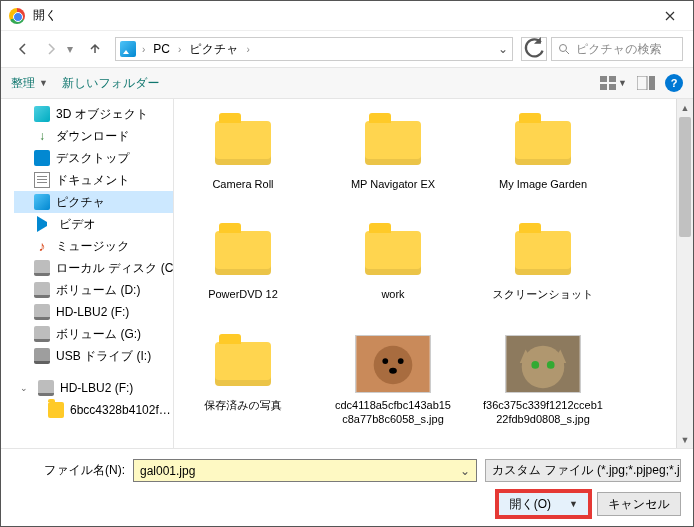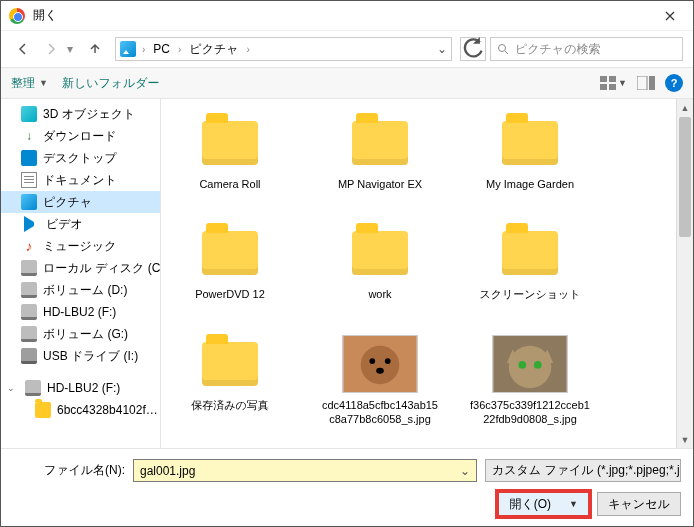--- a/index.html
+++ b/index.html
@@ -18,32 +18,32 @@
 .nav-btn.disabled { color:#bbb; }
 .nav-btn svg { width:14px; height:14px; }
 .dd { width:12px; color:#888; }
 .address { flex:1; height:24px; border:1px solid #ccc; display:flex; align-items:center; padding:0 4px; gap:4px; margin:0 4px; }
 .address .seg { padding: 0 2px; }
 .address .chev { color:#888; font-size:10px; padding:0 2px;}
 .address .img-icon{ width:16px; height:16px; background:linear-gradient(135deg,#4fc3f7,#0288d1); border-radius:2px; position:relative;}
 .address .img-icon::after{content:"";position:absolute;left:3px;bottom:3px;width:0;height:0;border-left:3px solid transparent;border-right:3px solid transparent;border-bottom:4px solid #fff;}
 .address .addr-dd { margin-left:auto; color:#555; }
 .refresh { width:26px; height:24px; border:1px solid #ccc; display:flex; align-items:center; justify-content:center; }
-.search { width:193px; height:24px; border:1px solid #ccc; display:flex; align-items:center; padding:0 6px; color:#888; gap:6px;}
+.search { width:132px; height:24px; border:1px solid #ccc; display:flex; align-items:center; padding:0 6px; color:#888; gap:6px;}
 .search svg{width:12px;height:12px;}
 
 .toolbar { height: 32px; border-top:1px solid #e5e5e5; border-bottom:1px solid #e5e5e5; background:#f7f7f7; display:flex; align-items:center; padding:0 10px; gap:14px;}
 .toolbar .link { color:#0f766e; }
 .toolbar .tb-dd { font-size:9px; color:#555; margin-left:-10px;}
 .toolbar .right { margin-left:auto; display:flex; gap:8px; align-items:center;}
 .toolbar .icon-btn { width:22px; height:22px; display:flex; align-items:center; justify-content:center; color:#555;}
 .toolbar .help { width:18px; height:18px; border-radius:50%; background:#0078d4; color:#fff; display:flex; align-items:center; justify-content:center; font-size:11px; font-weight:bold;}
 
 .main { flex:1; display:flex; overflow:hidden; }
-.sidebar { width:160px; border-right:1px solid #e5e5e5; overflow-y:auto; padding:4px 0;}
+.sidebar { width:160px; border-right:1px solid #e5e5e5; overflow-y:auto; padding:4px 0;margin-left:13px;}
 .tree-item { display:flex; align-items:center; height:22px; padding-left:20px; gap:6px; white-space:nowrap; overflow:hidden;}
 .tree-item.indent2 { padding-left:34px; }
 .tree-item.selected { background:#cce8ff; }
 .tree-item .exp { width:10px; font-size:9px; color:#666; margin-left:-14px; margin-right:2px;}
 .tree-item .ticon { width:16px; height:16px; flex-shrink:0; display:flex; align-items:center; justify-content:center;}
 .ico-3d{background:linear-gradient(135deg,#4dd0e1,#00acc1);border-radius:2px;}
 .ico-dl{color:#2e7d32;}
 .ico-desktop{background:#0288d1;border-radius:2px;}
 .ico-doc{border:1px solid #888;background:#fff;position:relative;}
 .ico-doc::after{content:"";position:absolute;left:2px;top:3px;right:2px;height:1px;background:#888;box-shadow:0 3px 0 #888,0 6px 0 #888;}

